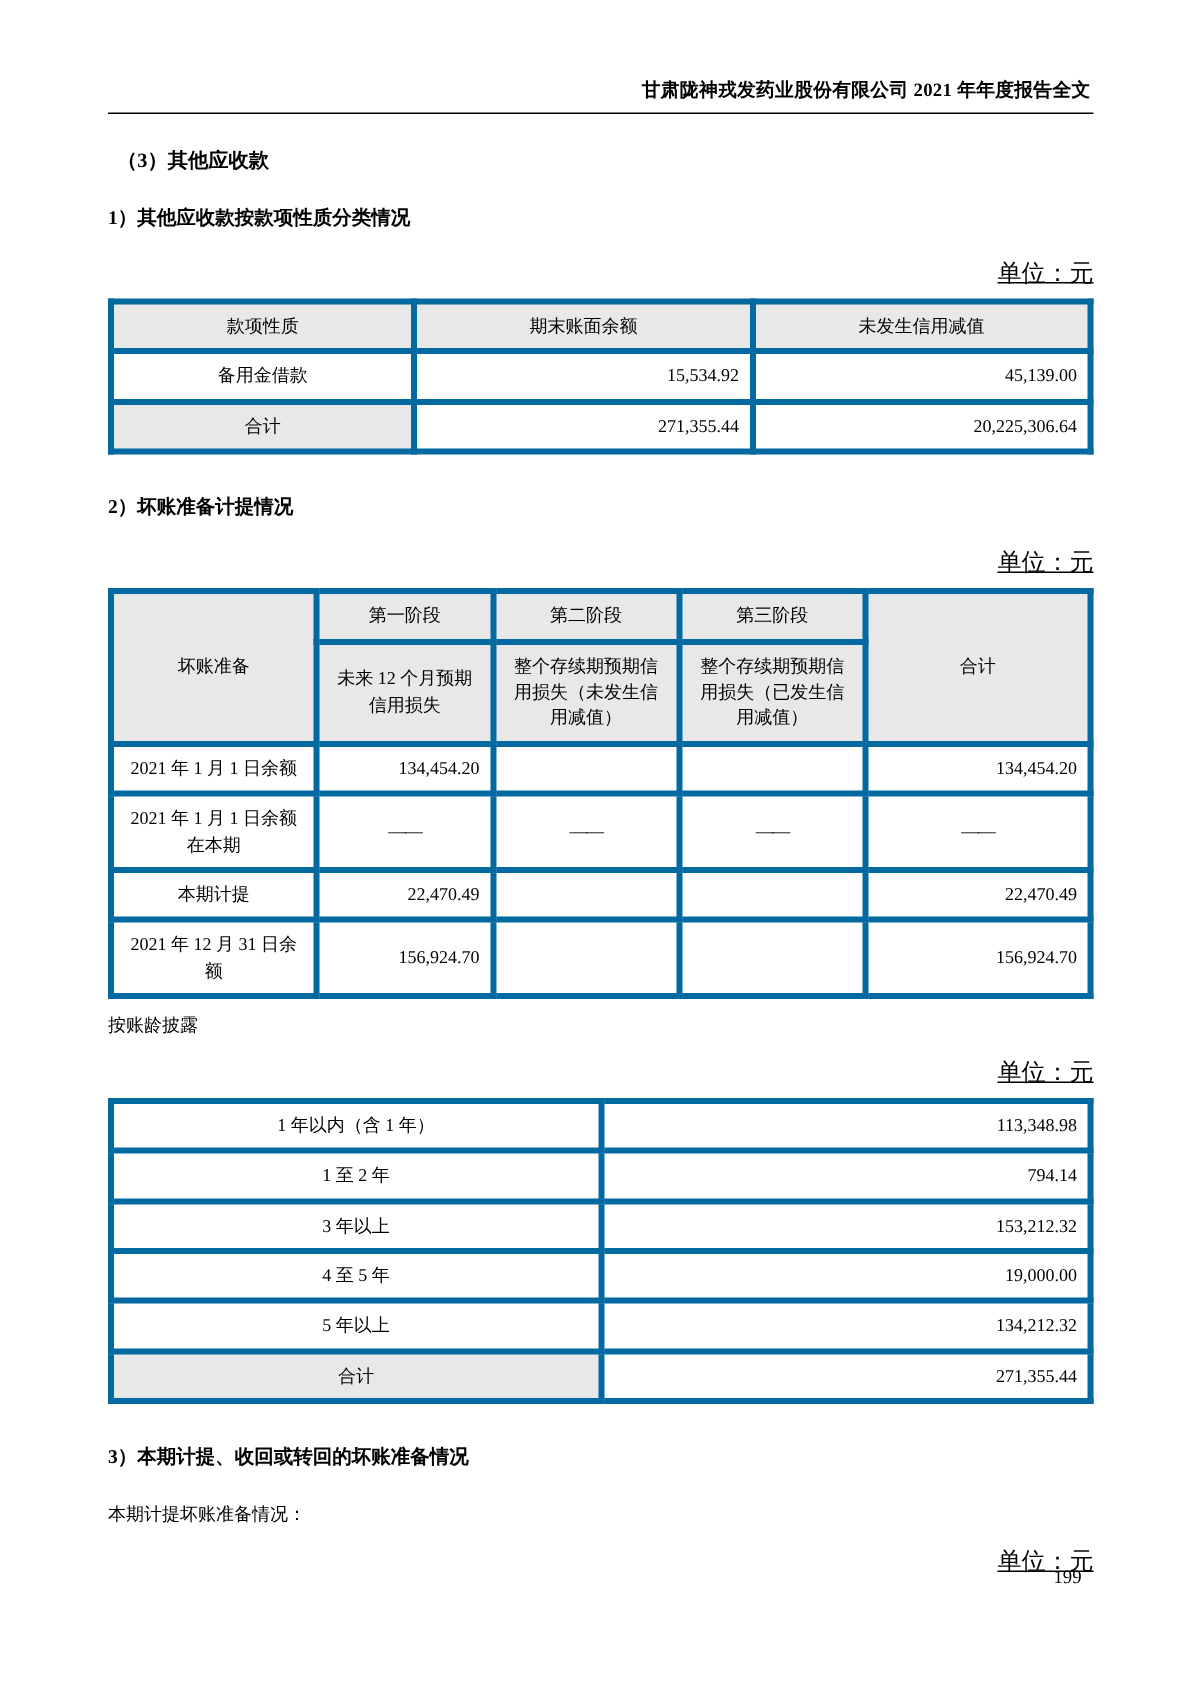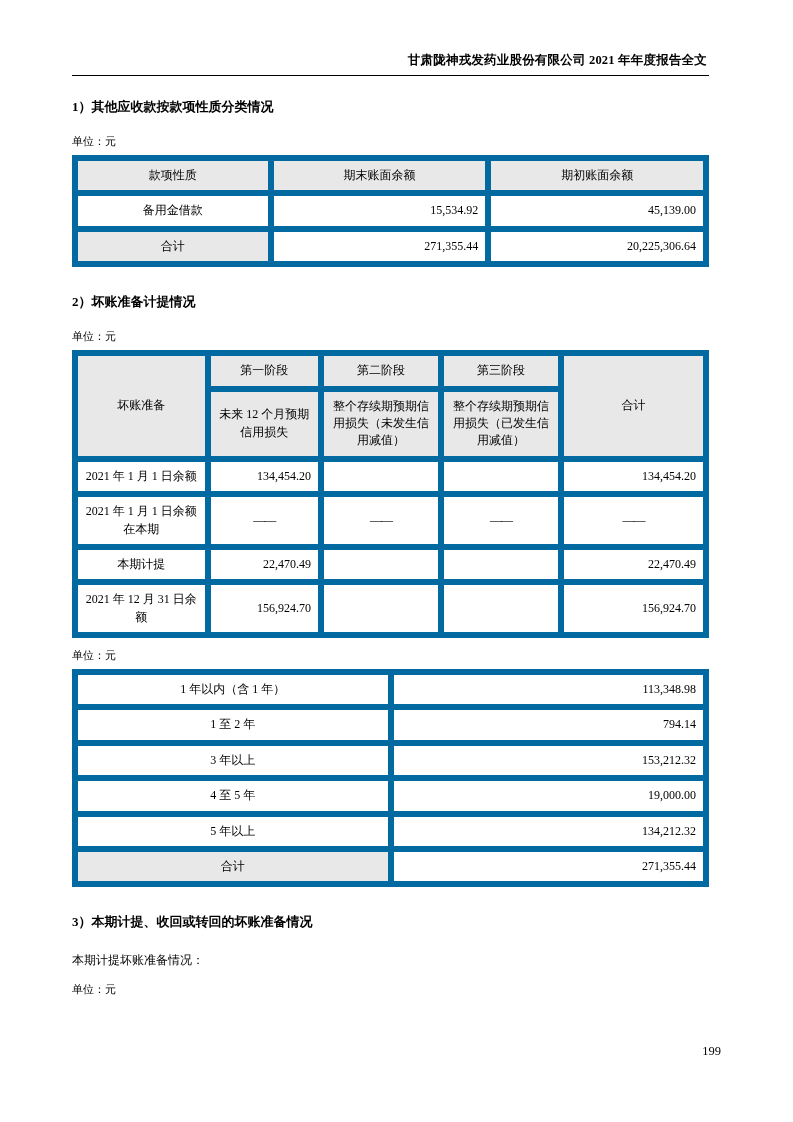--- a/index.html
+++ b/index.html
@@ -12,21 +12,21 @@
     height: 1122px;
     font-family: "Liberation Serif", "DejaVu Serif", serif;
     color: #000000;
     position: relative;
   }
   .page {
     position: relative;
     width: 793px;
     height: 1122px;
     box-sizing: border-box;
-    padding: 52px 84px 40px 72px;
+    padding: 52px 64px 40px 72px;
   }
   .header {
     text-align: right;
     font-size: 12.5px;
     font-weight: bold;
     letter-spacing: 0.2px;
     padding-right: 2px;
     margin-bottom: 6px;
   }
   .header-rule {
@@ -39,32 +39,33 @@
     margin: 0 0 20px 0;
     padding-left: 6px;
   }
   h3.sub {
     font-size: 13px;
     font-weight: bold;
     margin: 0 0 18px 0;
     padding-left: 0px;
   }
   .unit {
-    text-align: left;
-    font-size: 11px;
+    text-align: right;
+    font-size: 16px;
     margin: 0 0 6px 0;
+    text-decoration: underline;
   }
   table.tbl {
     border-collapse: collapse;
     width: 100%;
     font-size: 12px;
     table-layout: fixed;
   }
   table.tbl td, table.tbl th {
-    border: 6px solid #0369a1;
+    border: 4px solid #0369a1;
     padding: 6px 7px;
     vertical-align: middle;
     font-weight: normal;
     line-height: 1.45;
   }
   .hdr {
     background: #e8e8e8;
     text-align: center;
   }
   .tot {
@@ -96,36 +97,37 @@
   .dash { letter-spacing: -1px; }
 </style>
 </head>
 <body>
 
 <div class="page">
 
   <div class="header">甘肃陇神戎发药业股份有限公司 2021 年年度报告全文</div>
   <div class="header-rule"></div>
 
+  <h2 class="sec">（3）其他应收款</h2>
 
   <h3 class="sub">1）其他应收款按款项性质分类情况</h3>
 
   <div class="unit">单位：元</div>
 
   <table class="tbl">
     <colgroup>
         <col style="width:31%">
         <col style="width:34.5%">
         <col style="width:34.5%">
       </colgroup>
     <tbody>
       <tr>
         <td class="hdr">款项性质</td>
         <td class="hdr">期末账面余额</td>
-        <td class="hdr">期初账面余额</td>
+        <td class="hdr">未发生信用减值</td>
       </tr>
       <tr>
         <td class="l">备用金借款</td>
         <td class="r">15,534.92</td>
         <td class="r">45,139.00</td>
       </tr>
       <tr>
         <td class="l tot">合计</td>
         <td class="r">271,355.44</td>
         <td class="r">20,225,306.64</td>
@@ -184,20 +186,21 @@
       <tr>
         <td class="l">2021 年 12 月 31 日余额</td>
         <td class="r">156,924.70</td>
         <td class="r"></td>
         <td class="r"></td>
         <td class="r">156,924.70</td>
       </tr>
     </tbody>
   </table>
 
+  <div class="note-sm">按账龄披露</div>
 
   <div class="spacer-sm"></div>
   <div class="unit">单位：元</div>
 
   <table class="tbl">
     <colgroup>
         <col style="width:50%">
         <col style="width:50%">
       </colgroup>
     <tbody>

